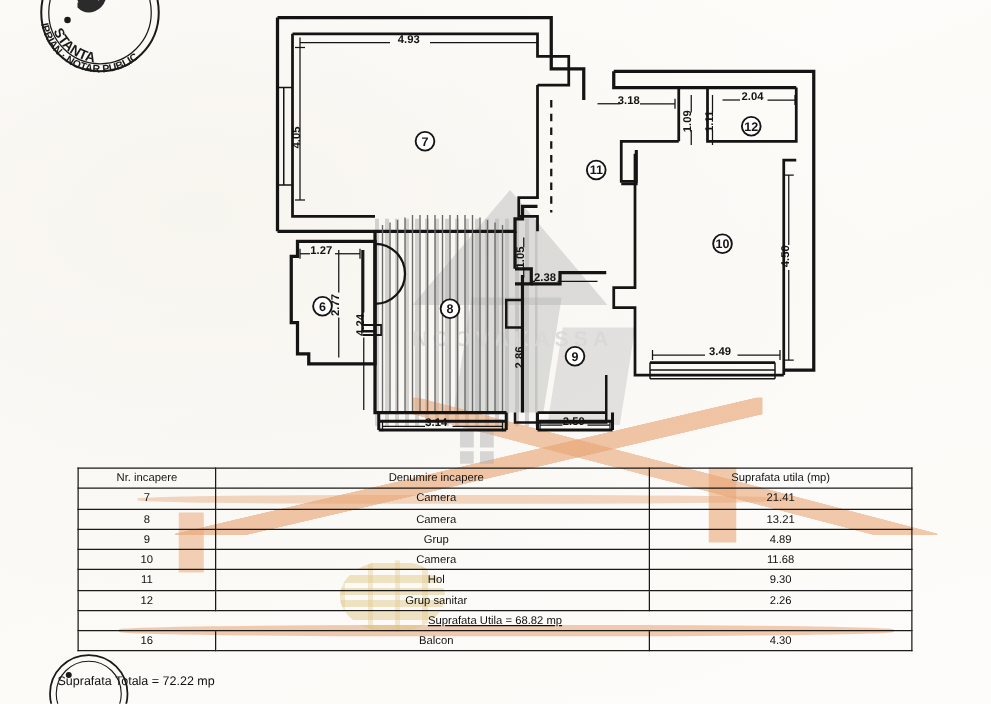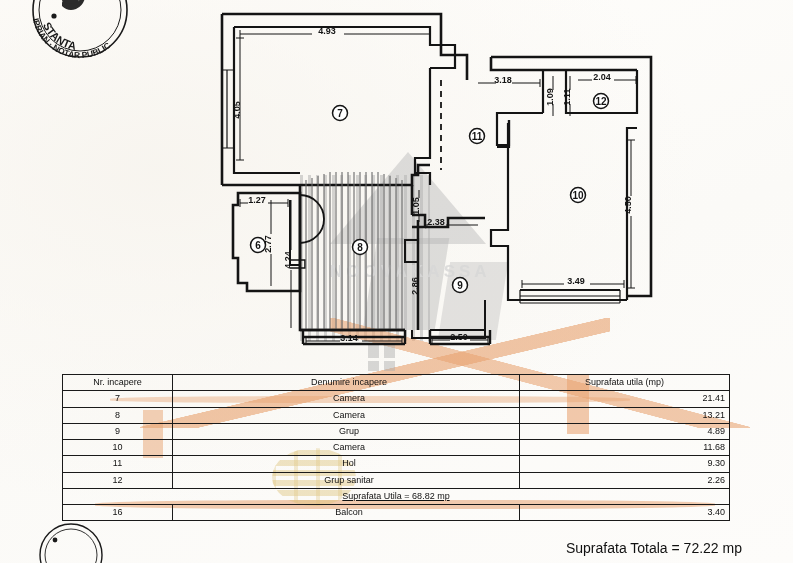--- a/index.html
+++ b/index.html
@@ -165,32 +165,32 @@
   #room-table th, #room-table td {
     border: 1px solid #1a1a1a;
     padding: 2px 4px;
     font-weight: normal;
     line-height: 1.25;
     height: 16px;
   }
   #room-table th { font-size: 9px; text-align: center; }
   .col-nr { width: 110px; text-align: center; }
   .col-name { text-align: center; padding-left: 10px !important; }
-  .col-area { width: 210px; text-align: right; }
+  .col-area { width: 210px; text-align: center; }
   .row-sum td {
     text-align: center;
     font-size: 9px;
     text-decoration: underline;
   }
   .row-total-wrap {
     position: absolute;
-    left: 74px;
+    left: 46px;
     width: 668px;
-    text-align: right;
-    font-size: 14px;
+    text-align: left;
+    font-size: 10px;
     color: #111;
   }
   #total-row { top: 540px; }
 </style>
 </head>
 <body>
 
 <div id="scan-page"></div>
 
 <div id="watermark-layer">
@@ -461,18 +461,18 @@
         <td class="col-nr">12</td>
         <td class="col-name">Grup sanitar</td>
         <td class="col-area">2.26</td>
       </tr>
       <tr class="row-sum">
         <td colspan="3">Suprafata Utila = 68.82 mp</td>
       </tr>
       <tr>
         <td class="col-nr">16</td>
         <td class="col-name">Balcon</td>
-        <td class="col-area">3.40</td>
+        <td class="col-area">4.30</td>
       </tr>
     </tbody>
 </table>
 
 <div class="row-total-wrap" id="total-row">Suprafata Totala = 72.22 mp</div>
 
 </body></html>

